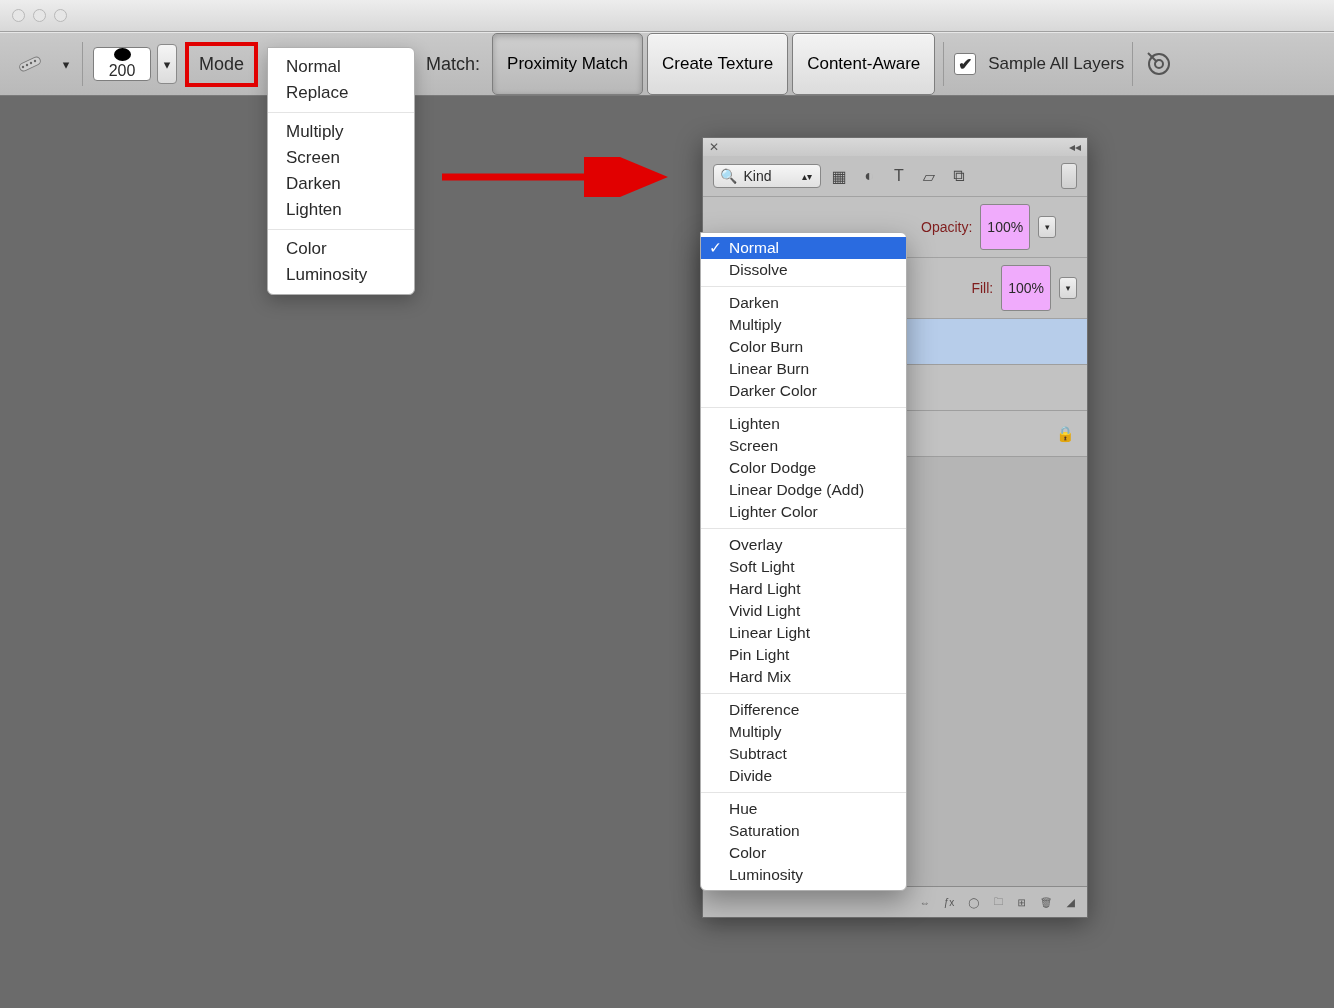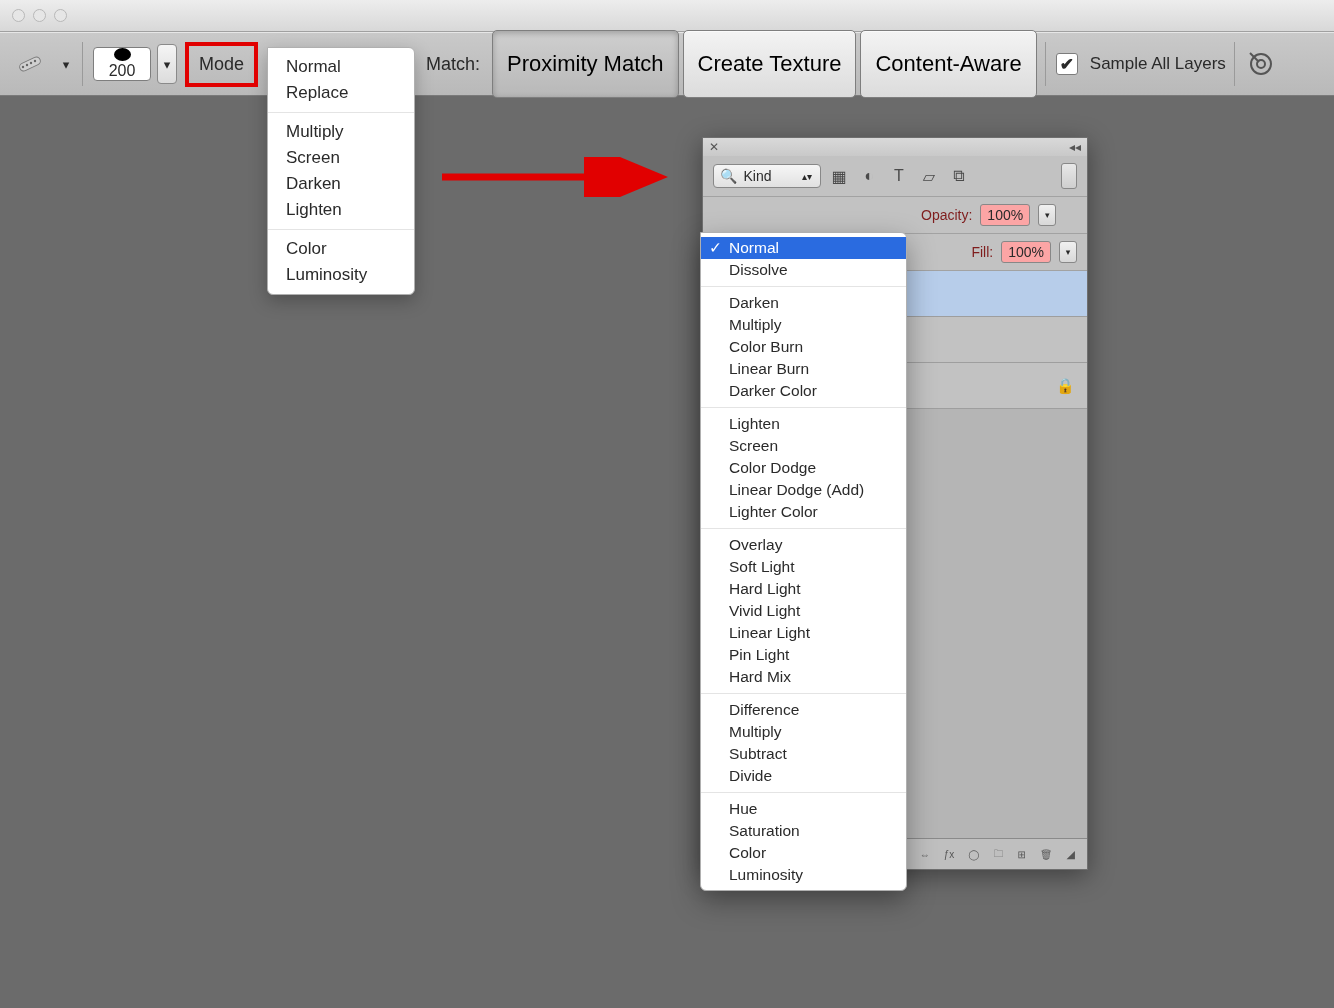--- a/index.html
+++ b/index.html
@@ -82,21 +82,21 @@
 }
 
 .type-label { font-size: 18px; padding: 0 4px 0 10px; }
 
 .toggle-btns { display: flex; gap: 4px; }
 .toggle-btn {
   background: linear-gradient(to bottom,#f3f3f3,#dcdcdc);
   border: 1px solid #7e7e7e;
   border-radius: 5px;
   padding: 20px 14px;
-  font-size: 22px;
+  font-size: 17px;
   box-shadow: inset 0 1px 0 rgba(255,255,255,0.6);
 }
 .toggle-btn.pressed {
   background: linear-gradient(to bottom,#cfcfcf,#b8b8b8);
   box-shadow: inset 0 2px 6px rgba(0,0,0,0.25);
 }
 
 .checkbox {
   width: 22px; height: 22px; background: #fff; border: 1px solid #7c7c7c;
   border-radius: 3px; display: inline-flex; align-items: center; justify-content: center;
@@ -192,22 +192,22 @@
   border: 1px solid #888; border-radius: 3px; margin-left:auto;
 }
 
 .blend-row, .lock-row {
   display: flex; align-items: center; gap: 8px;
   padding: 7px 10px;
   border-bottom: 1px solid #a2a2a2;
 }
 .opa-label { font-size: 14px; color:#7f1d1d; }
 .pct-box {
-  background: #fca5a5; border: 1px solid #888; border-radius: 3px;
-  padding: 2px 6px; font-size: 14px;
+  background: #f0abfc; border: 1px solid #888; border-radius: 3px;
+  padding: 14px 6px; font-size: 14px;
 }
 .pct-arrow {
   width: 18px; height: 22px; background: linear-gradient(to bottom,#f0f0f0,#d8d8d8);
   border: 1px solid #888; border-radius: 3px;
   display:flex;align-items:center;justify-content:center;font-size:9px;
 }
 .lock-row { justify-content: flex-end; }
 
 .layer-item {
   height: 46px;

